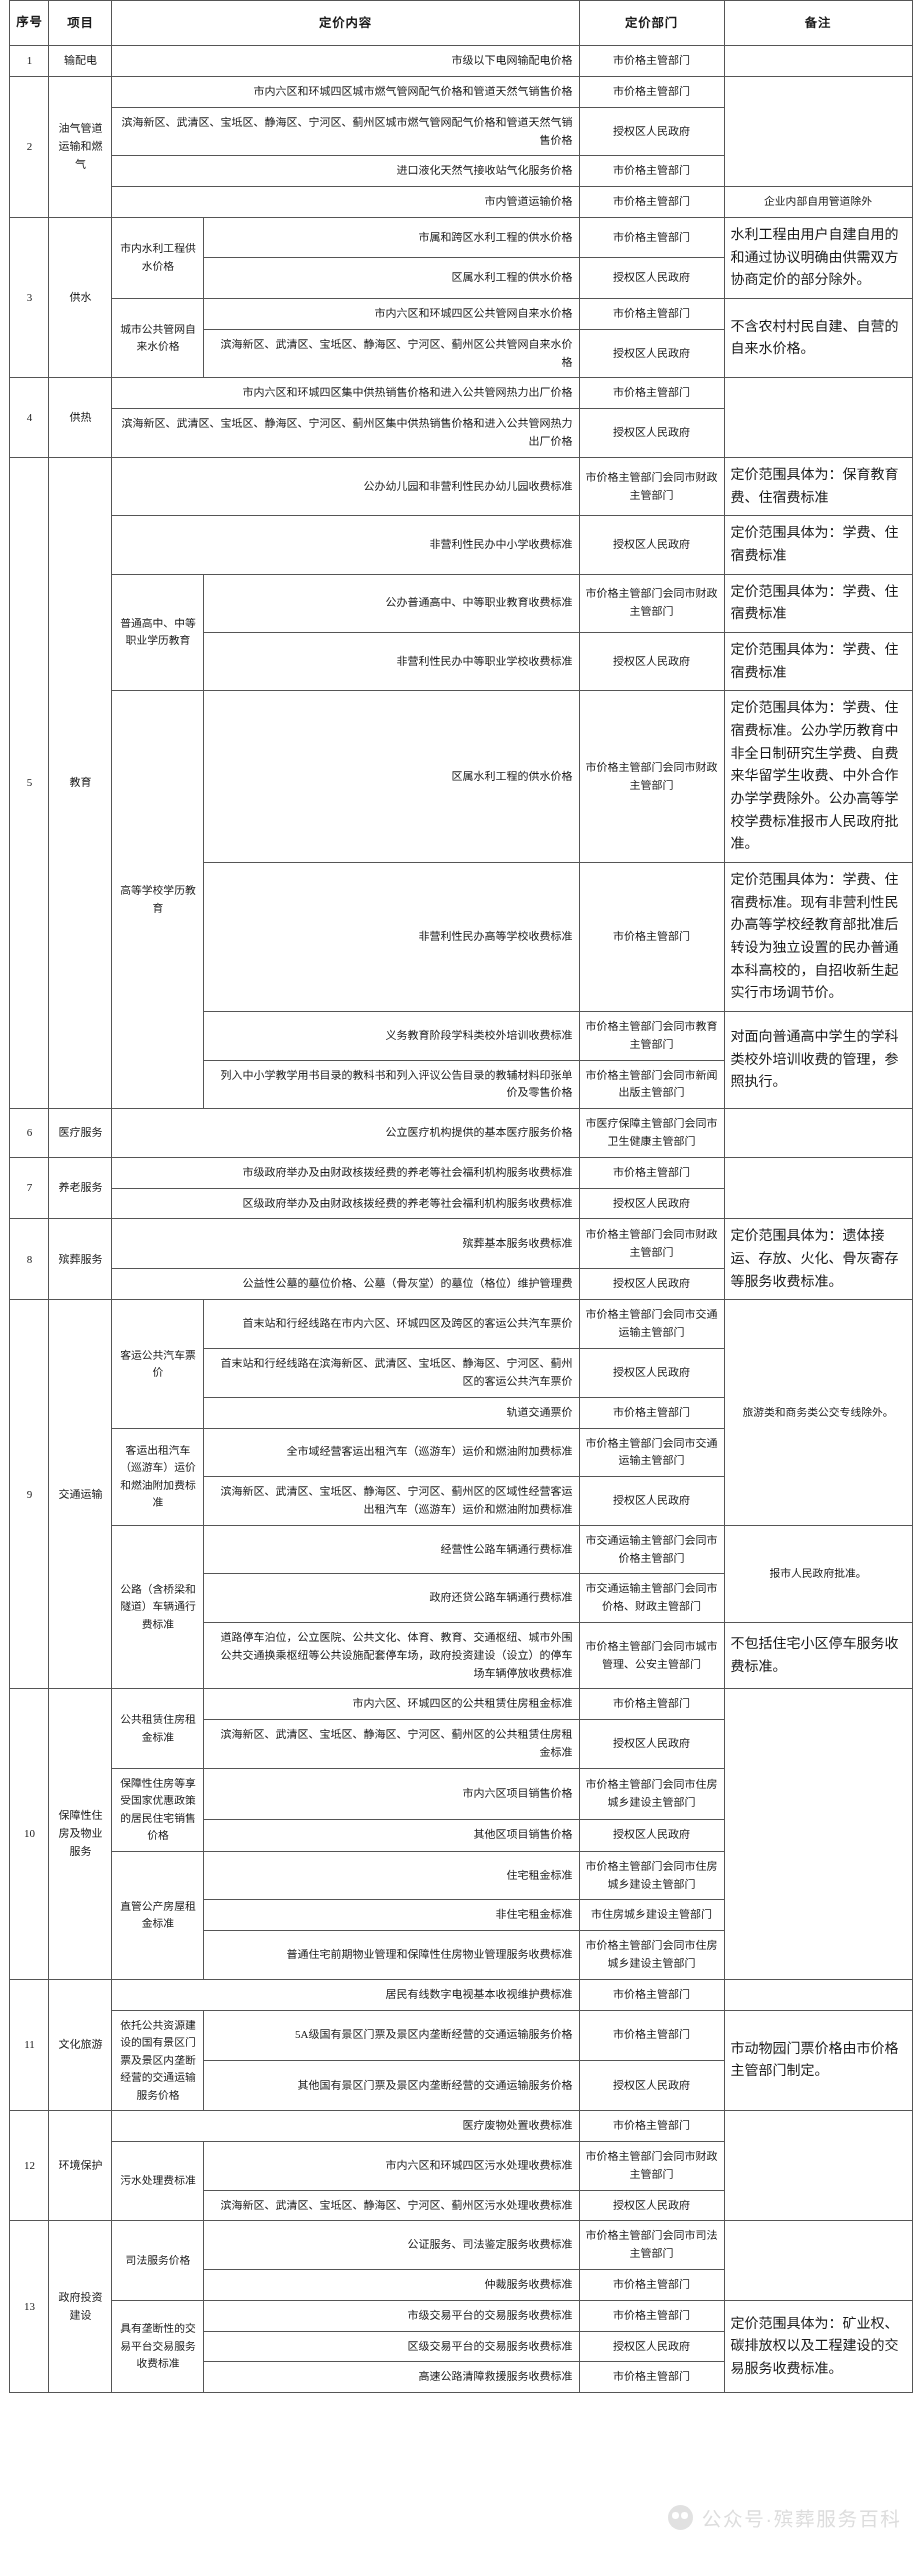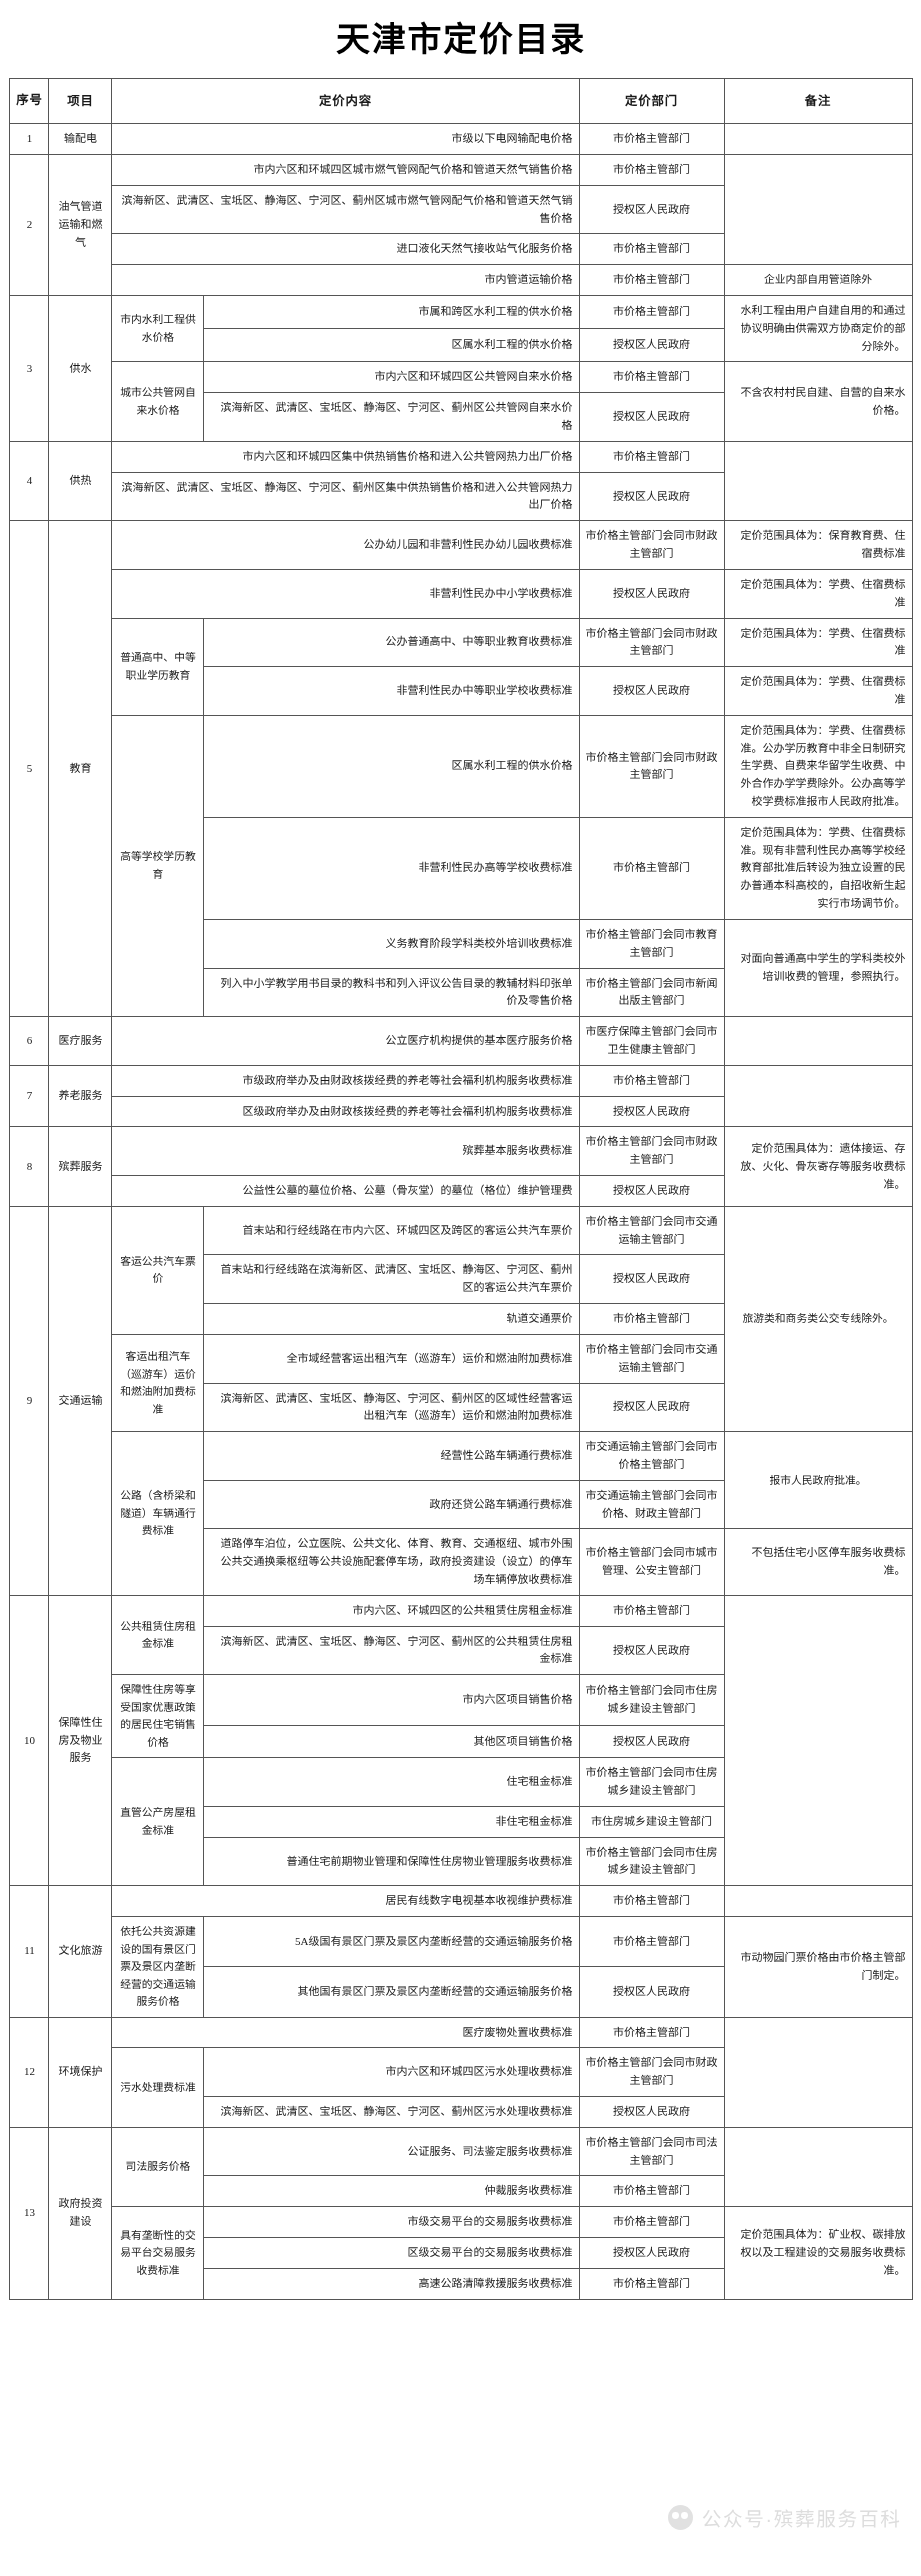--- a/index.html
+++ b/index.html
@@ -66,21 +66,21 @@
   thead th.h-seq { line-height: 1.12; margin-top: 44px; }
 
   td.seq, td.proj, td.sub, td.dept, td.note-c {
     text-align: center;
   }
   td.seq { font-size: 11px; }
   td.proj { font-size: 11px; line-height: 1.7; }
   td.sub  { font-size: 10.8px; line-height: 1.7; }
   td.cont { text-align: right; font-size: 11px; }
   td.dept { font-size: 11px; line-height: 1.7; }
-  td.note { text-align: right; font-size: 11px; line-height: 1.75; }
+  td.note { text-align: left; font-size: 14px; line-height: 1.75; }
   td.note-c { font-size: 10.8px; line-height: 1.75; margin-left: 40px; }
 
   
   tr.grp > td, tr.grp > th {
     border-top: 1.7px solid #4d4d4d;
   }
 
   .watermark {
     position: absolute;
     right: 20.5px;
@@ -115,21 +115,20 @@
     color: #c9c9c9;
     letter-spacing: 1.7px;
     white-space: nowrap;
   }
 </style>
 </head>
 <body>
 
 <div class="page">
 
-  <div class="doc-title">天津市定价目录</div>
 
   <table class="catalog">
     <colgroup>
       <col class="c-seq">
         <col class="c-proj">
         <col class="c-sub">
       <col class="c-cont">
         <col class="c-dept">
         <col class="c-note">
     </colgroup>

